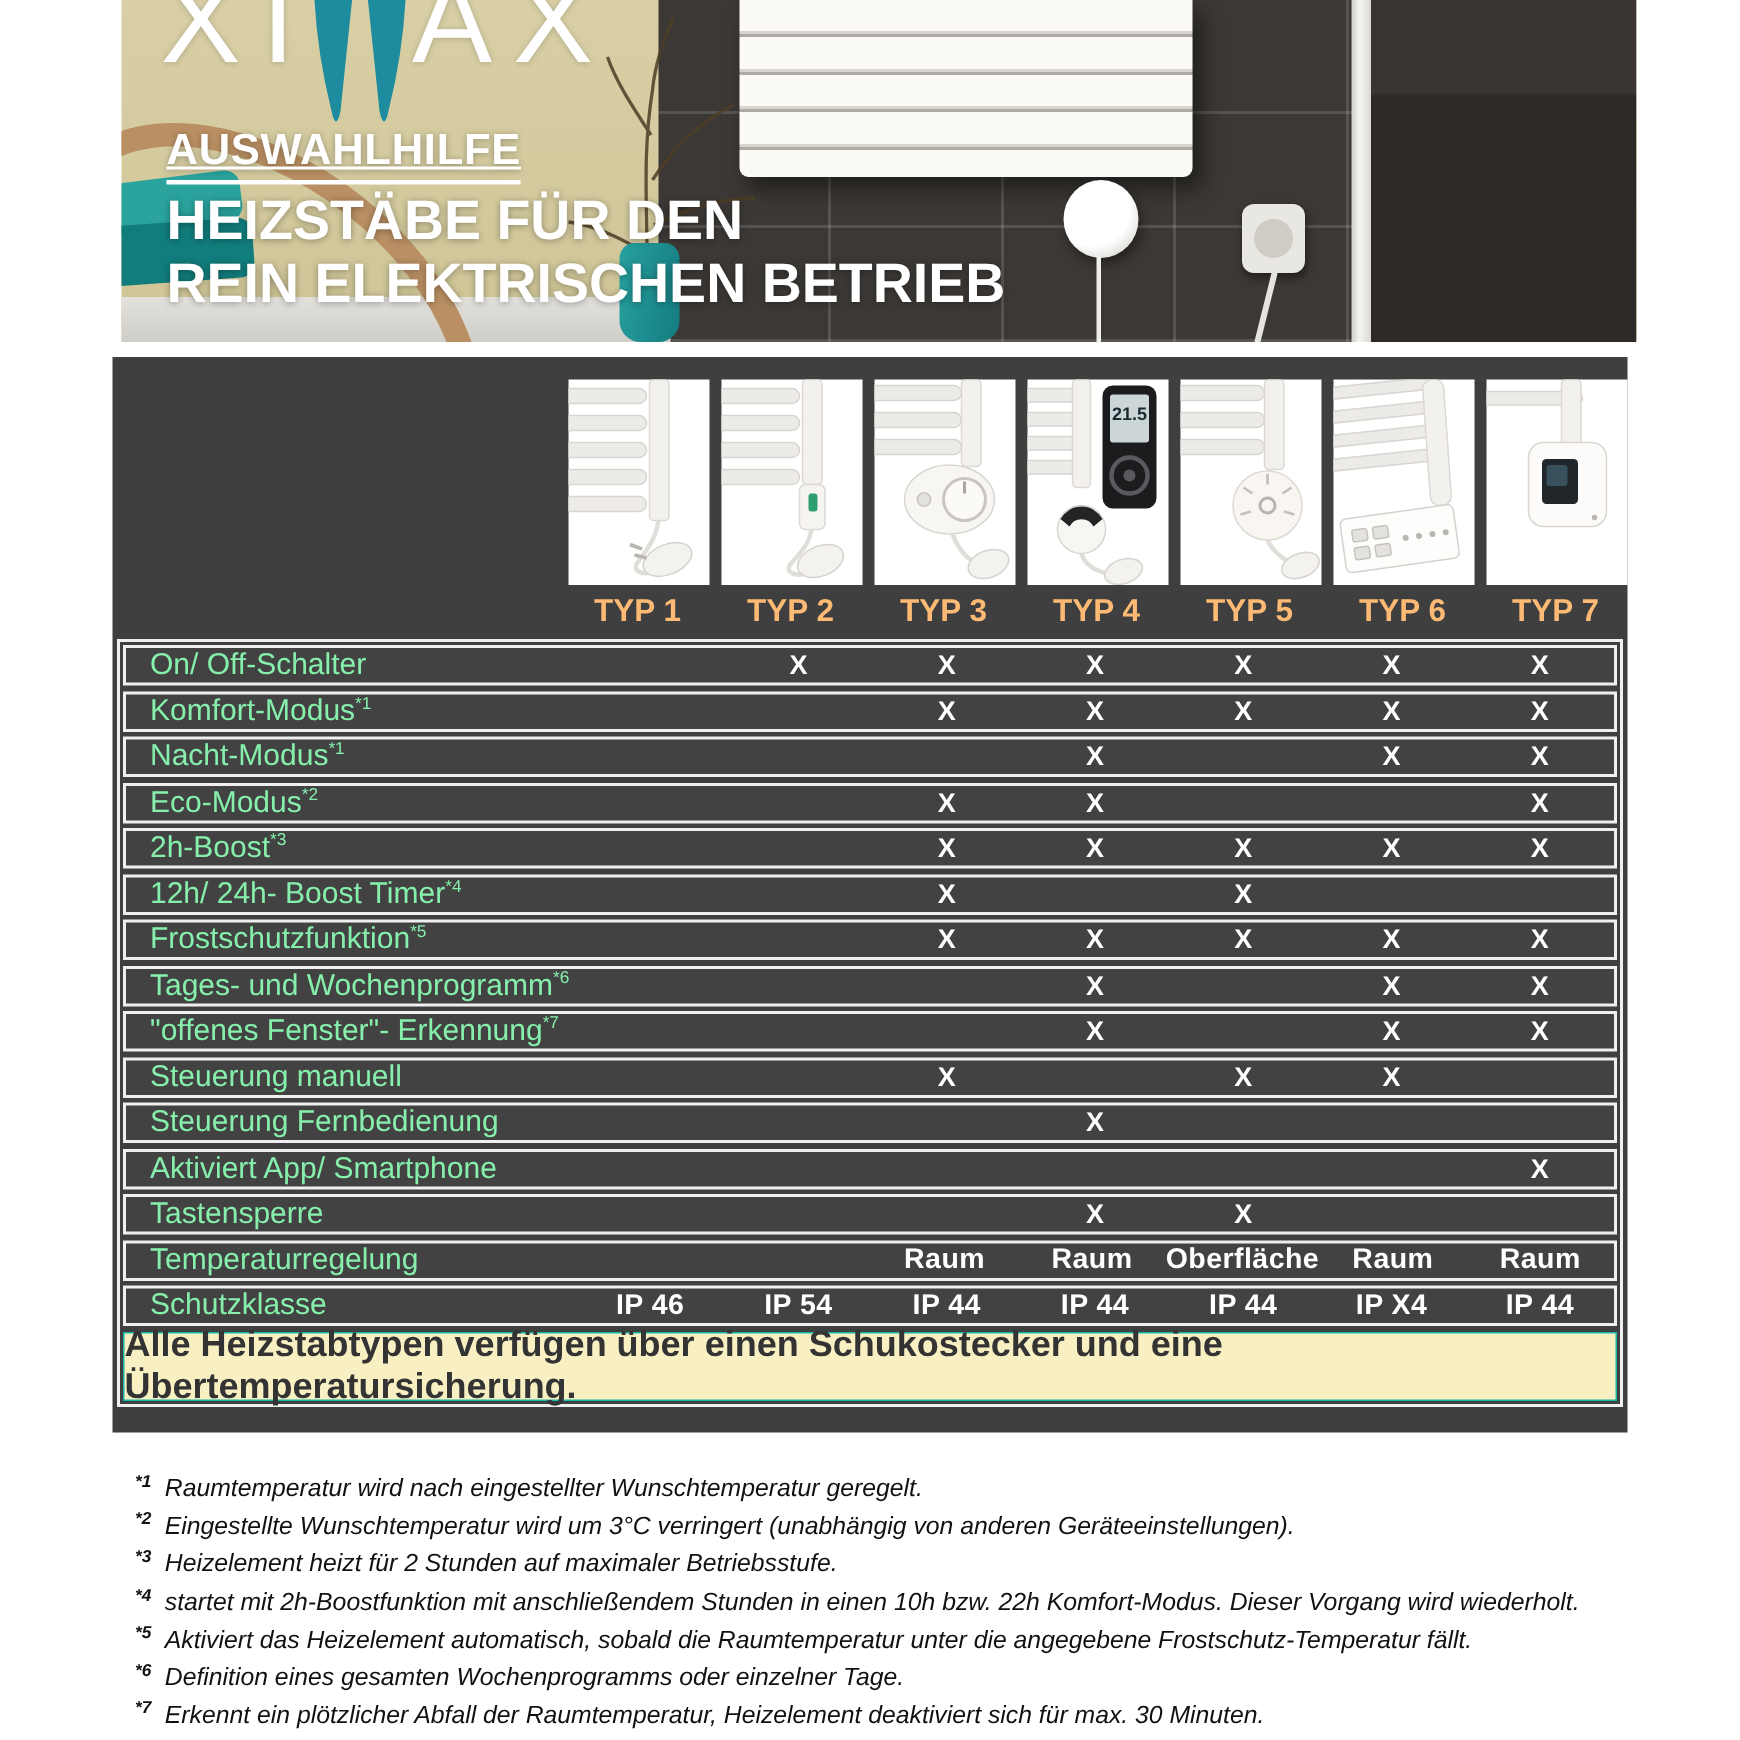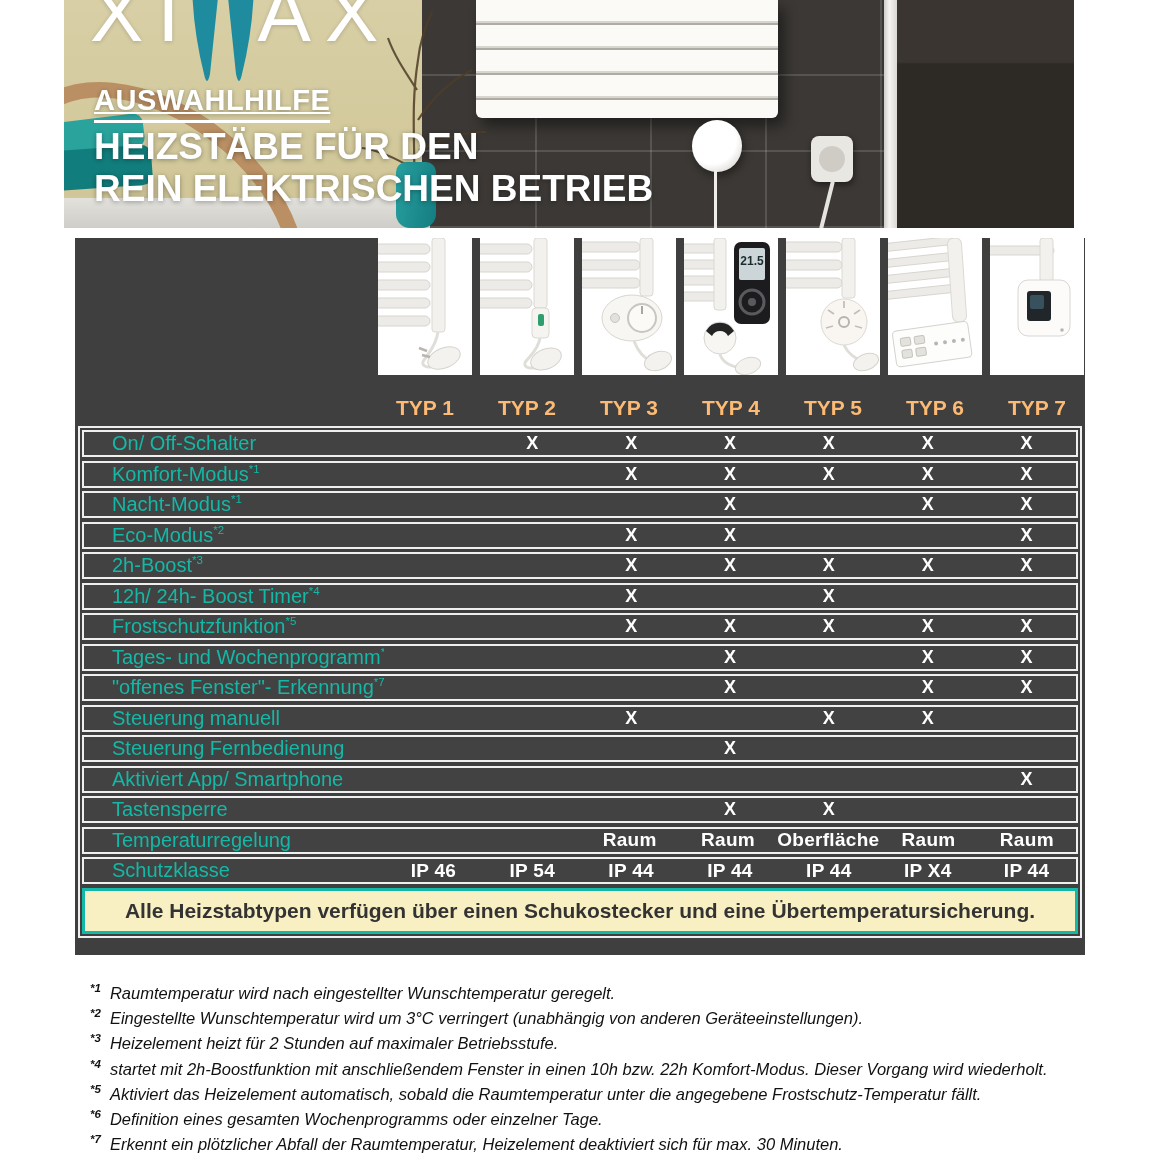--- a/index.html
+++ b/index.html
@@ -3,21 +3,21 @@
 <meta charset="utf-8">
 <style>
   * { margin:0; padding:0; box-sizing:border-box; }
   html,body { background:#fff; }
   .page {
     position:relative; width:1160px; height:1160px; background:#fff;
     font-family:"Liberation Sans", sans-serif; overflow:hidden;
   }
 
   
-  .hero { position:absolute; left:64px; top:0; width:1010px; height:228px;
+  .hero { position:absolute; left:81px; top:0; width:1010px; height:228px;
           background:linear-gradient(#d8cfa6,#cfc596); overflow:hidden; }
   .hero .tiles { position:absolute; left:358px; top:0; width:472px; height:100%;
     background-color:#3b3835;
     background-image:
       repeating-linear-gradient(to right, transparent 0 113px, rgba(255,255,255,.14) 113px 115px),
       repeating-linear-gradient(to bottom, transparent 0 74px, rgba(255,255,255,.14) 74px 76px); }
   .hero .pipe { position:absolute; left:820px; top:0; width:13px; height:100%;
     background:linear-gradient(to right,#cfcdc8,#f6f5f2 40%,#dad8d3); }
   .hero .cabinet { position:absolute; left:833px; top:0; width:177px; height:100%;
     background:linear-gradient(#3a3530 0 62px, #2d2925 64px); }
@@ -56,39 +56,39 @@
     letter-spacing:.5px; border-bottom:3px solid #fff; padding-bottom:3px;
     text-shadow:0 1px 4px rgba(0,0,0,.3);text-decoration:underline; }
   .hero .title1 { position:absolute; left:30px; top:126px; color:#fff; font-size:37px; font-weight:700;
     text-shadow:0 1px 5px rgba(0,0,0,.35); }
   .hero .title2 { position:absolute; left:30px; top:168px; color:#fff; font-size:37px; font-weight:800;
     text-shadow:0 1px 5px rgba(0,0,0,.35); }
 
   
   .band { position:absolute; left:75px; top:238px; width:1010px; height:717px; background:#3f3f3f; }
 
-  .thumb-row { position:absolute; left:0; top:0; width:100%; padding-left:303px;
-    display:flex; gap:8px; }
+  .thumb-row { position:absolute; left:0; top:15px; width:100%; padding-left:303px;
+    display:flex; gap:8px;justify-content:center; }
   .thumb { width:94px; height:137px; background:#fff; flex:0 0 auto; }
 
   .typ-row { position:absolute; left:0; top:158px; width:100%; padding-left:303px; display:flex; gap:8px; }
   .typ-label { width:94px; text-align:center; color:#fdba74; font-weight:bold; font-size:21px; }
 
   .table-wrap { position:absolute; left:3px; top:188px; width:1004px;
     border:2px solid #efefef; padding:2px; }
   .t-row { display:grid; grid-template-columns:300px repeat(7,1fr); align-items:center;
     height:27px; border:2px solid #efefef; margin-bottom:3.5px; background:#424242; }
-  .t-label { color:#14b8a6; font-size:20px; padding-left:16px; white-space:nowrap; overflow:hidden;margin-left:12px; }
+  .t-label { color:#86efac; font-size:20px; padding-left:16px; white-space:nowrap; overflow:hidden; }
   .t-label sup { font-size:11.5px; }
   .t-cell { text-align:center; color:#fff; font-weight:bold; font-size:18px; }
   .t-cell.val { font-size:19px; letter-spacing:.3px; }
 
-  .banner { height:46px; margin-top:0.5px; background:#f8f0c2; border:3px solid #14b8a6;
+  .banner { height:46px; margin-top:0.5px; background:#f8f0c2; border:1px solid #14b8a6;
     display:flex; align-items:center; justify-content:center;
-    color:#333; font-weight:bold; font-size:21px; }
+    color:#333; font-weight:bold; font-size:24px; }
 
   
   .footnotes { position:absolute; left:90px; top:982px; width:990px; color:#111; }
   .fn-line { font-style:italic; font-size:16.5px; height:25.2px; white-space:nowrap; }
   .fn-marker { font-size:11.5px; vertical-align:super; margin-right:9px; font-weight:bold; }
   .fn-line.cont { padding-left:28px; }
 
   
   .thumb svg { display:block; }
 </style>
@@ -445,21 +445,21 @@
     </div>
   </div>
 
   <div class="footnotes">
   <div class="fn-line"><span class="fn-marker">*1</span><span class="fn-text">Raumtemperatur wird nach eingestellter Wunschtemperatur geregelt.</span></div>
 
   <div class="fn-line"><span class="fn-marker">*2</span><span class="fn-text">Eingestellte Wunschtemperatur wird um 3°C verringert (unabhängig von anderen Geräteeinstellungen).</span></div>
 
   <div class="fn-line"><span class="fn-marker">*3</span><span class="fn-text">Heizelement heizt für 2 Stunden auf maximaler Betriebsstufe.</span></div>
 
-  <div class="fn-line"><span class="fn-marker">*4</span><span class="fn-text">startet mit 2h-Boostfunktion mit anschließendem Fenster in einen 10h bzw. 22h Komfort-Modus. Dieser Vorgang wird wiederholt.</span></div>
+  <div class="fn-line"><span class="fn-marker">*4</span><span class="fn-text">startet mit 2h-Boostfunktion mit anschließendem Stunden in einen 10h bzw. 22h Komfort-Modus. Dieser Vorgang wird wiederholt.</span></div>
 
   <div class="fn-line"><span class="fn-marker">*5</span><span class="fn-text">Aktiviert das Heizelement automatisch, sobald die Raumtemperatur unter die angegebene Frostschutz-Temperatur fällt.</span></div>
 
   <div class="fn-line"><span class="fn-marker">*6</span><span class="fn-text">Definition eines gesamten Wochenprogramms oder einzelner Tage.</span></div>
 
   <div class="fn-line"><span class="fn-marker">*7</span><span class="fn-text">Erkennt ein plötzlicher Abfall der Raumtemperatur, Heizelement deaktiviert sich für max. 30 Minuten.</span></div>
 
   <div class="fn-line cont"><span class="fn-text">oder bis die Raumtemperatur wieder ansteigt. Anschließend kehrt das Heizelement in die vorherige Funktion zurück.</span></div>
 </div>
 </div>

